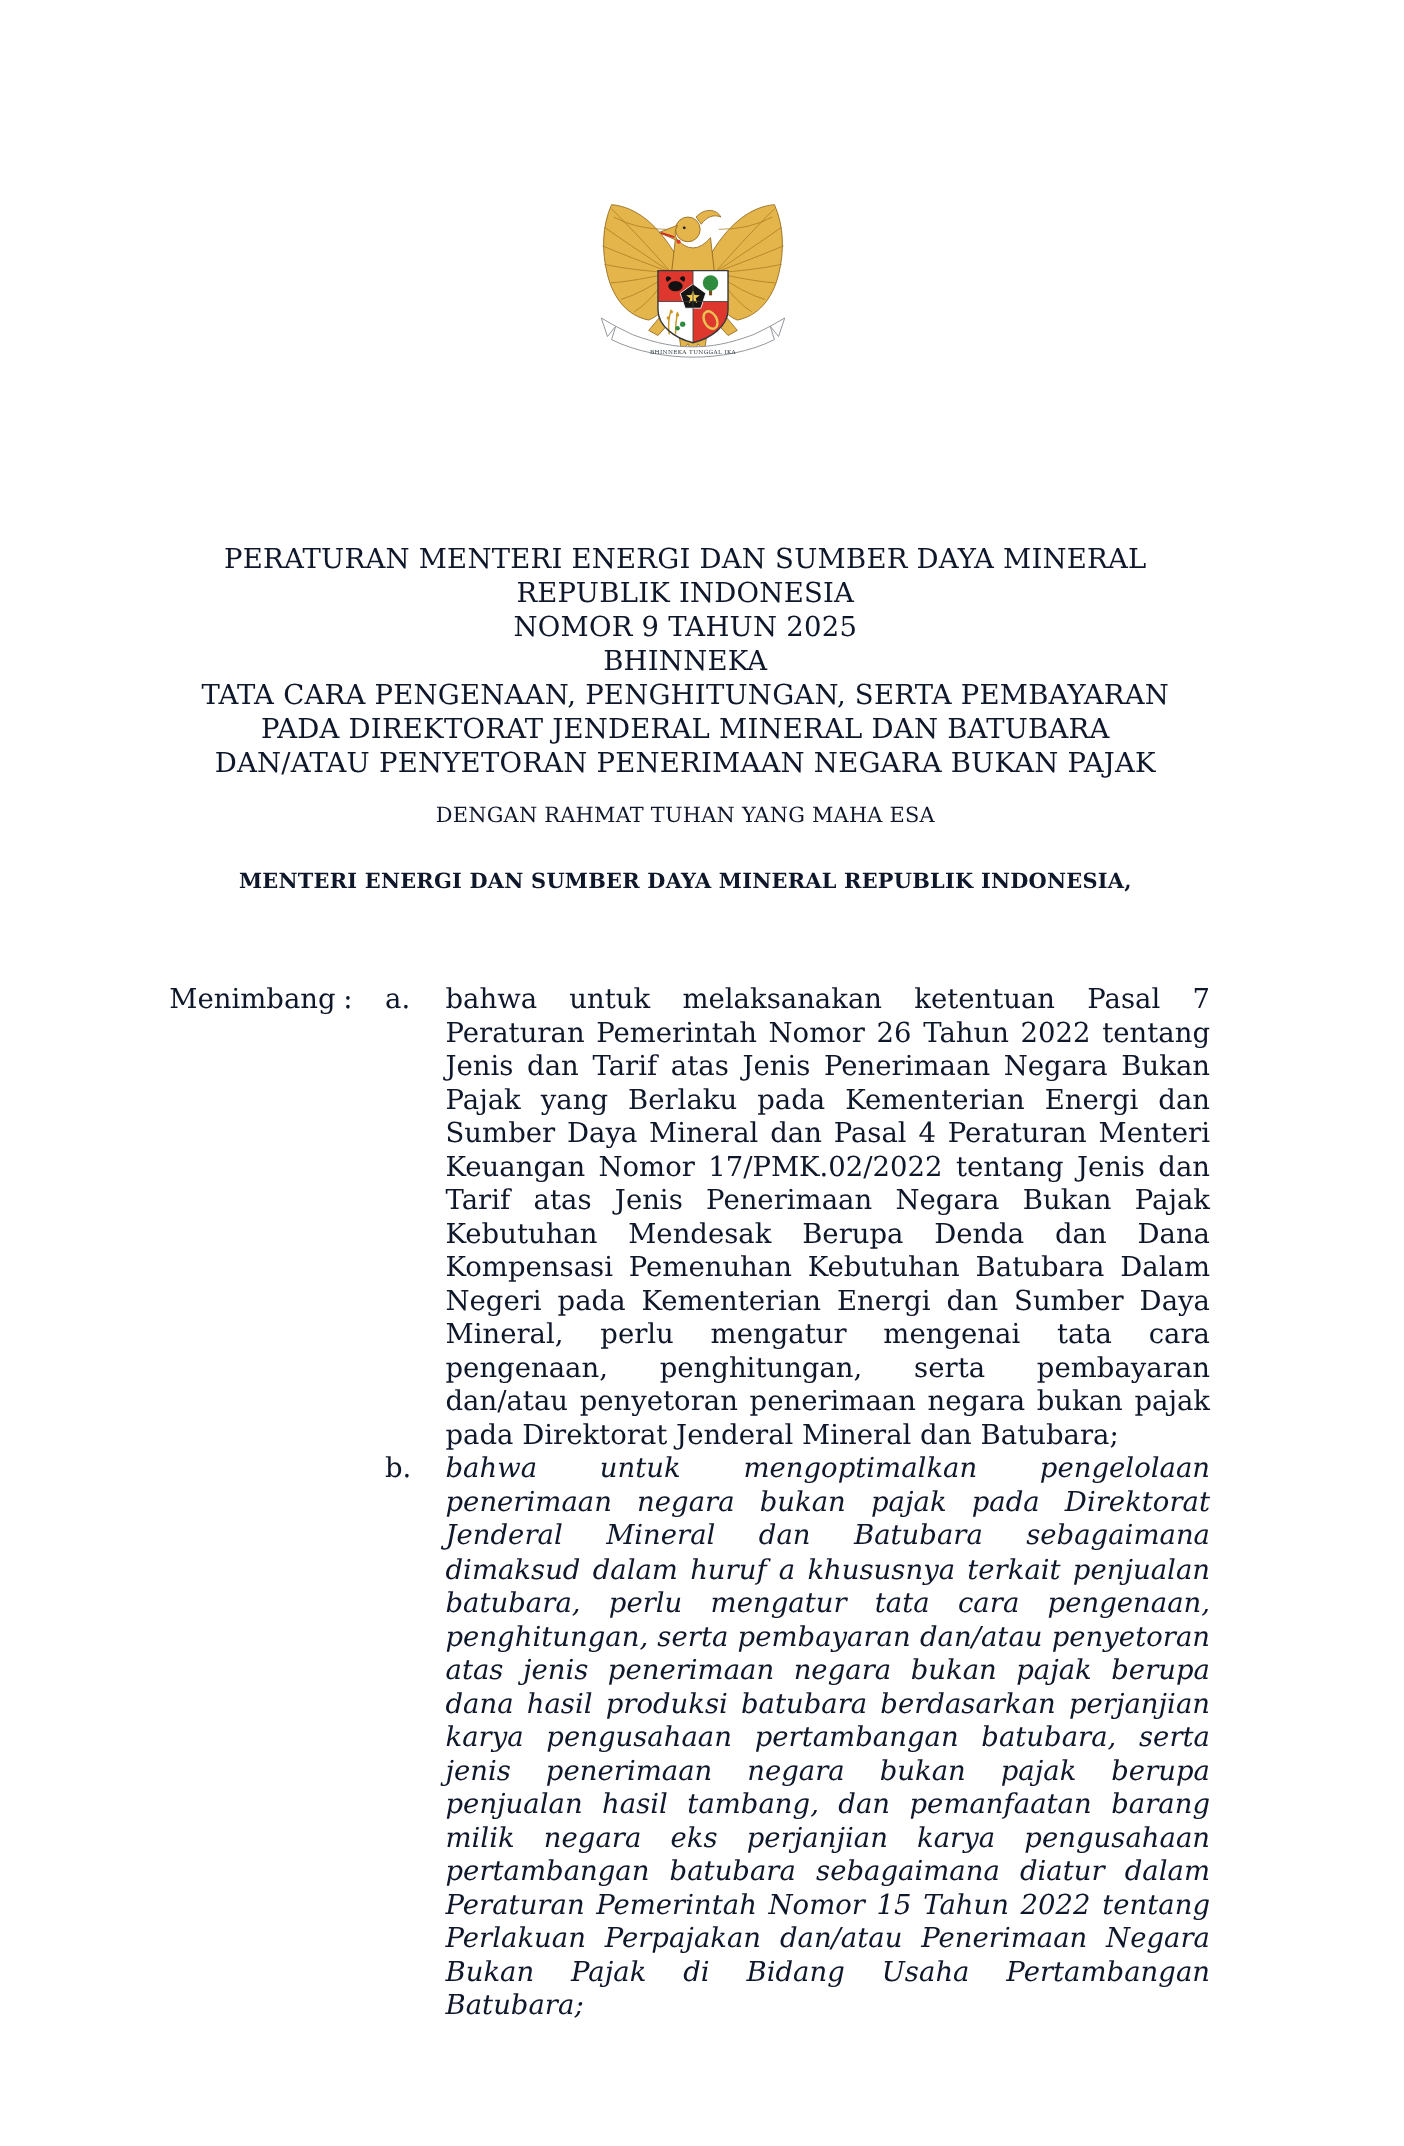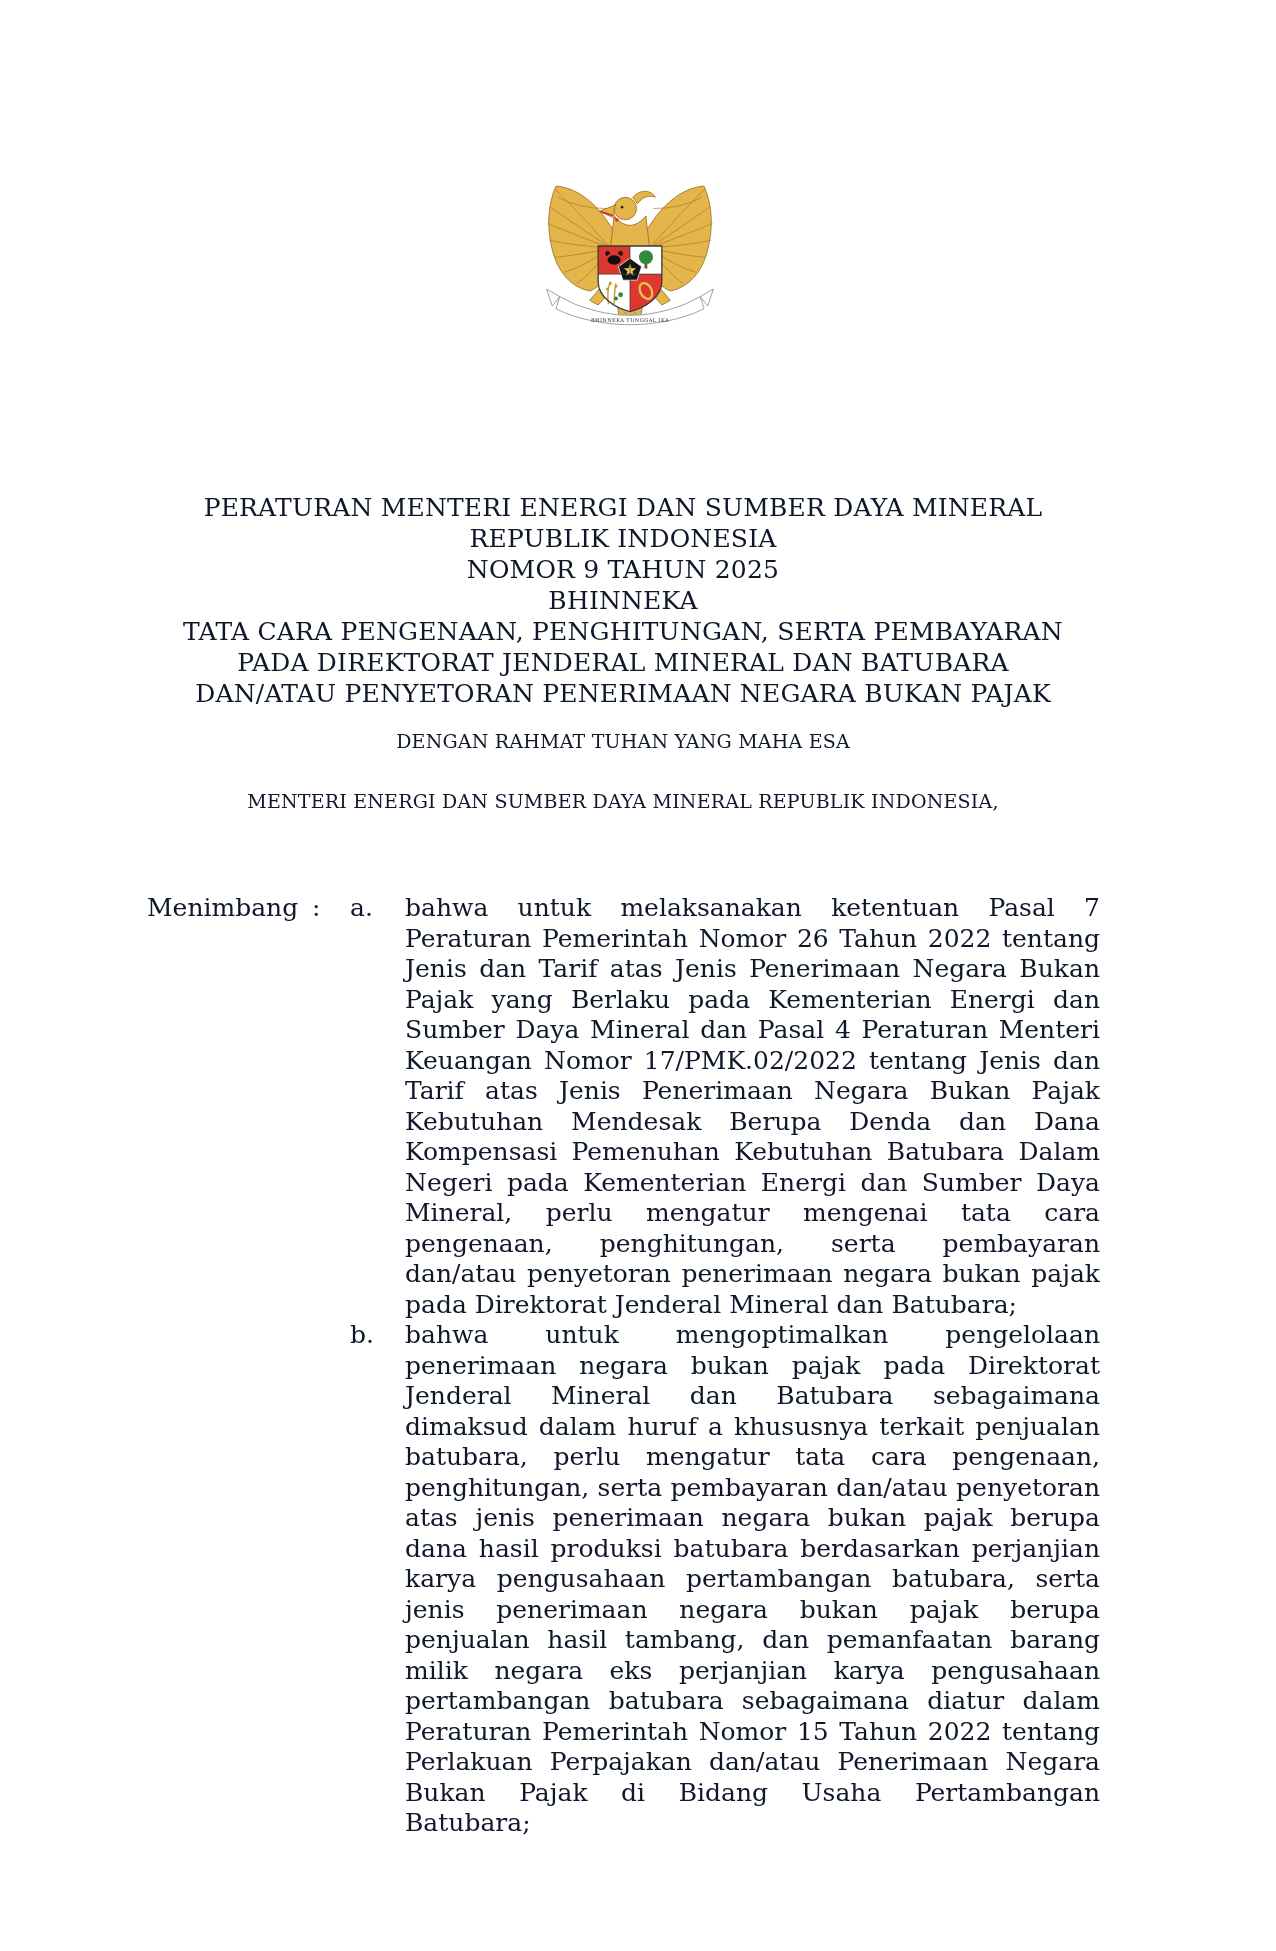--- a/index.html
+++ b/index.html
@@ -38,38 +38,38 @@
     position: absolute;
     left: 147px;
     width: 952px;
     text-align: center;
     font-size: 19px;
     line-height: 30px;
     letter-spacing: 0.2px;
     white-space: nowrap;
   }
   .invocation { top: 726px; }
-  .authority  { top: 786px; }
+  .authority  { top: 786px; font-weight: bold; }
   .considering {
     position: absolute;
     left: 147px;
     right: 176px;
     top: 893px;
     display: grid;
     grid-template-columns: 165px 38px 55px 1fr;
     align-items: start;
     font-size: 25px;
     line-height: 30.5px;
   }
-  .c-label  { grid-column: 1; }
+  .c-label  { grid-column: 1; text-align: center; }
   .c-colon  { grid-column: 2; }
   .c-marker-a { grid-column: 3; grid-row: 1; }
   .c-text-a   { grid-column: 4; grid-row: 1; }
   .c-marker-b { grid-column: 3; grid-row: 2; }
-  .c-text-b   { grid-column: 4; grid-row: 2; }
+  .c-text-b   { grid-column: 4; grid-row: 2; font-style: italic; }
   .c-text {
     text-align: justify;
     text-justify: inter-word;
     hyphens: none;
   }
   .emblem .outline { stroke: #8f6418; stroke-width: 0.8; }
   .emblem .feather { fill: none; stroke: #a9771f; stroke-width: 0.7; }
   .emblem .shield-frame { fill: none; stroke: #3a3a3a; stroke-width: 1.4; }
   .emblem .ribbon-path { stroke: #8a8f94; stroke-width: 0.9; }
   .emblem text {

